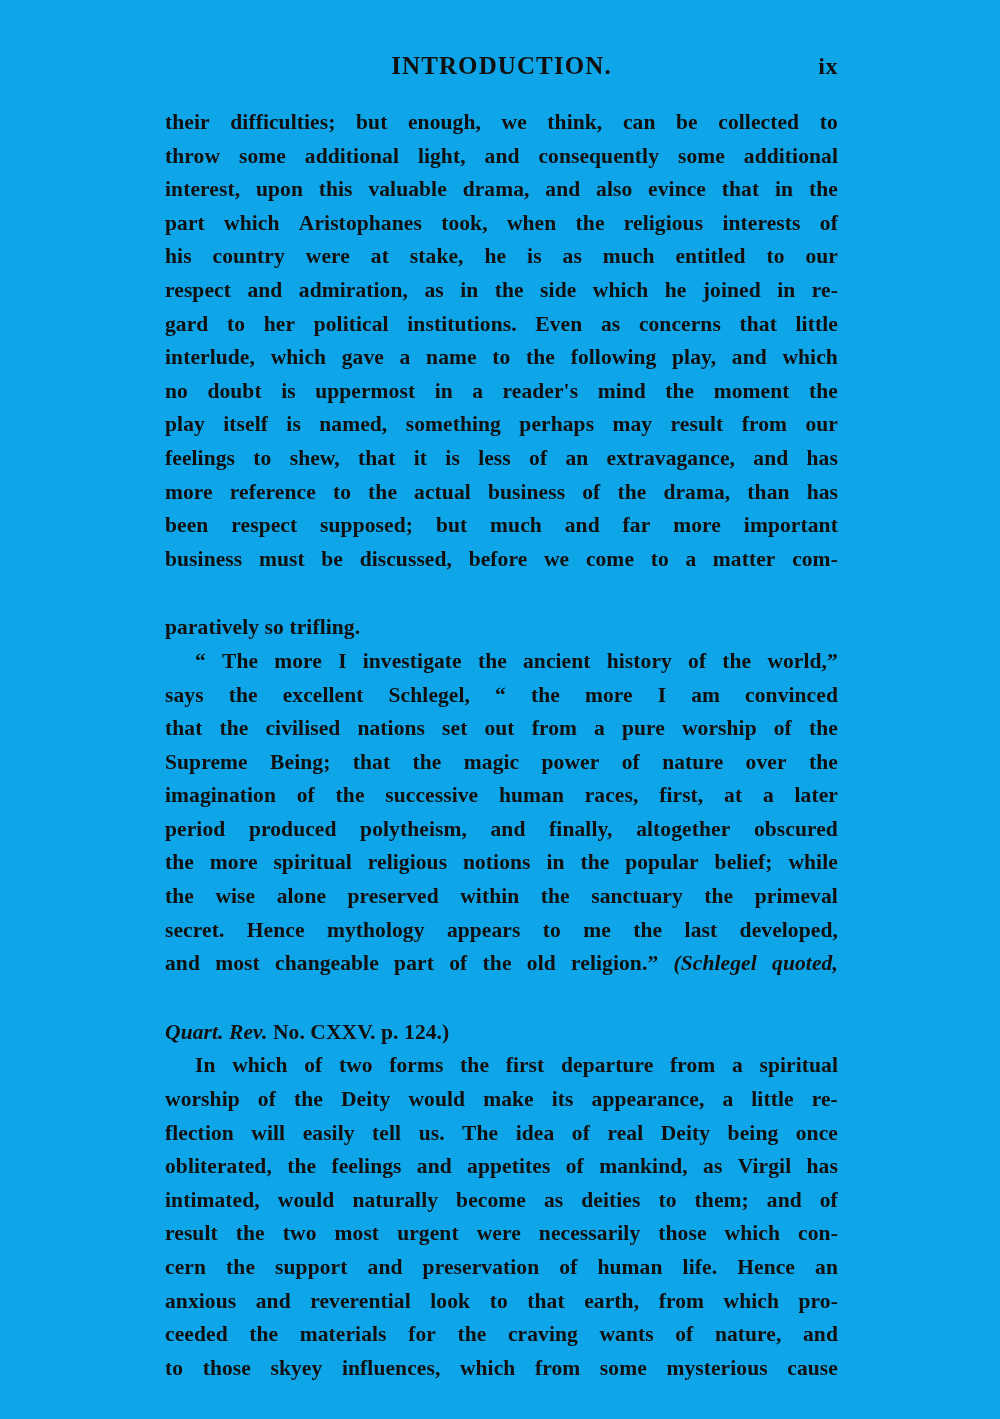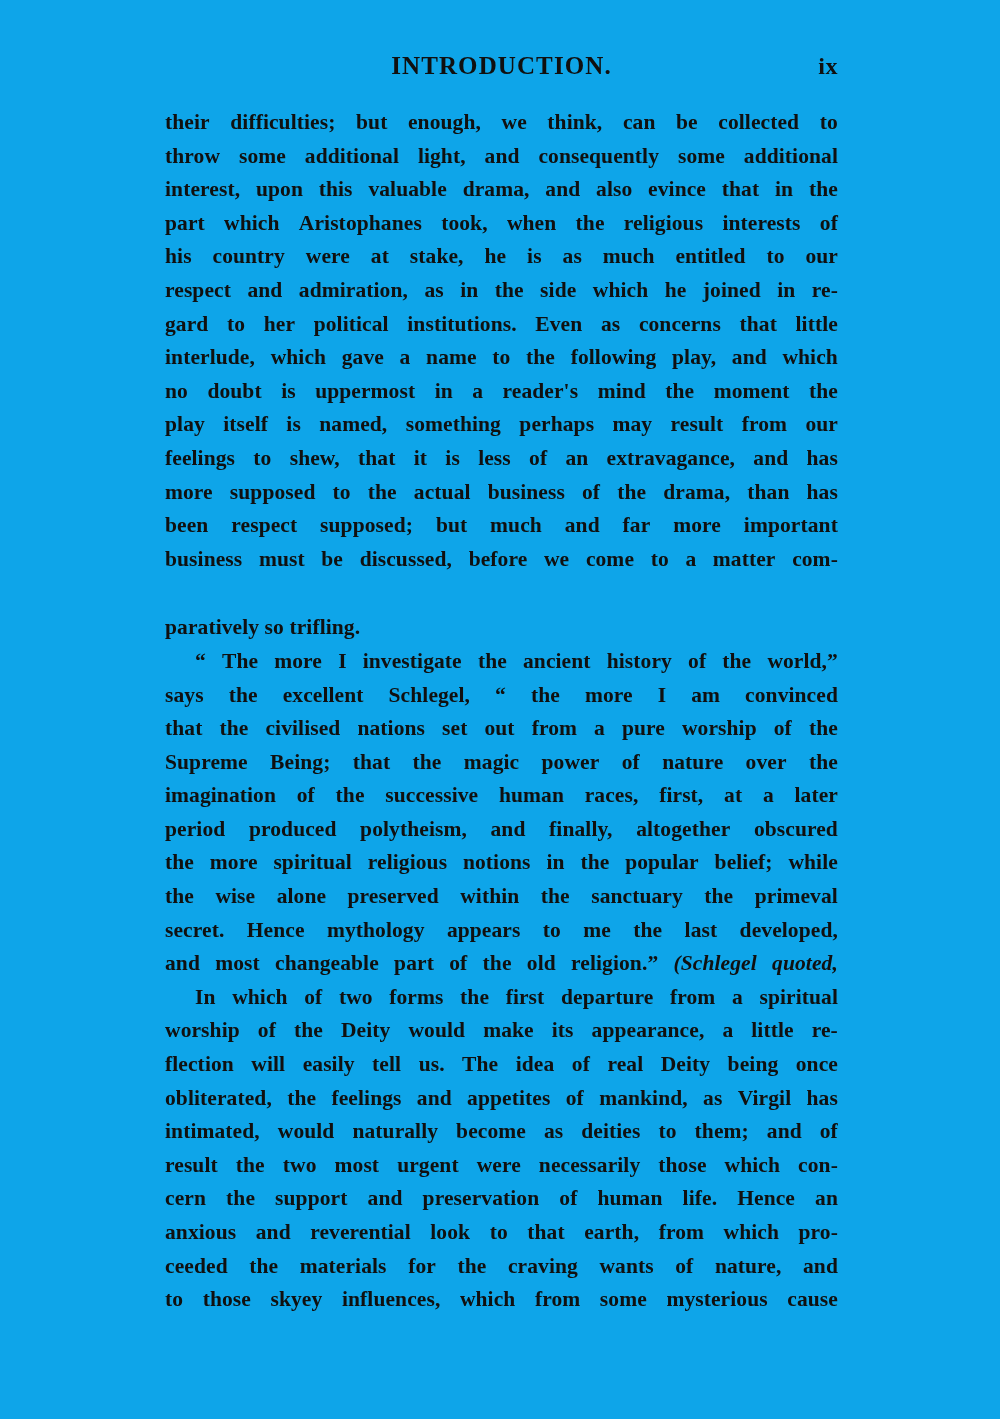--- a/index.html
+++ b/index.html
@@ -92,37 +92,38 @@
       <div class="line just"><span>throw</span><span>some</span><span>additional</span><span>light,</span><span>and</span><span>consequently</span><span>some</span><span>additional</span></div>
       <div class="line just"><span>interest,</span><span>upon</span><span>this</span><span>valuable</span><span>drama,</span><span>and</span><span>also</span><span>evince</span><span>that</span><span>in</span><span>the</span></div>
       <div class="line just"><span>part</span><span>which</span><span>Aristophanes</span><span>took,</span><span>when</span><span>the</span><span>religious</span><span>interests</span><span>of</span></div>
       <div class="line just"><span>his</span><span>country</span><span>were</span><span>at</span><span>stake,</span><span>he</span><span>is</span><span>as</span><span>much</span><span>entitled</span><span>to</span><span>our</span></div>
       <div class="line just"><span>respect</span><span>and</span><span>admiration,</span><span>as</span><span>in</span><span>the</span><span>side</span><span>which</span><span>he</span><span>joined</span><span>in</span><span>re-</span></div>
       <div class="line just"><span>gard</span><span>to</span><span>her</span><span>political</span><span>institutions.</span><span>Even</span><span>as</span><span>concerns</span><span>that</span><span>little</span></div>
       <div class="line just"><span>interlude,</span><span>which</span><span>gave</span><span>a</span><span>name</span><span>to</span><span>the</span><span>following</span><span>play,</span><span>and</span><span>which</span></div>
       <div class="line just"><span>no</span><span>doubt</span><span>is</span><span>uppermost</span><span>in</span><span>a</span><span>reader's</span><span>mind</span><span>the</span><span>moment</span><span>the</span></div>
       <div class="line just"><span>play</span><span>itself</span><span>is</span><span>named,</span><span>something</span><span>perhaps</span><span>may</span><span>result</span><span>from</span><span>our</span></div>
       <div class="line just"><span>feelings</span><span>to</span><span>shew,</span><span>that</span><span>it</span><span>is</span><span>less</span><span>of</span><span>an</span><span>extravagance,</span><span>and</span><span>has</span></div>
-      <div class="line just"><span>more</span><span>supposed</span><span>to</span><span>the</span><span>actual</span><span>business</span><span>of</span><span>the</span><span>drama,</span><span>than</span><span>has</span></div>
+      <div class="line just"><span>more</span><span>reference</span><span>to</span><span>the</span><span>actual</span><span>business</span><span>of</span><span>the</span><span>drama,</span><span>than</span><span>has</span></div>
       <div class="line just"><span>been</span><span>respect</span><span>supposed;</span><span>but</span><span>much</span><span>and</span><span>far</span><span>more</span><span>important</span></div>
       <div class="line just"><span>business</span><span>must</span><span>be</span><span>discussed,</span><span>before</span><span>we</span><span>come</span><span>to</span><span>a</span><span>matter</span><span>com-</span></div>
       <div class="line last">paratively so trifling.</div>
     </div>
 
     <div>
       <div class="line just indented"><span><span class="indent"></span><span>“</span></span><span>The</span><span>more</span><span>I</span><span>investigate</span><span>the</span><span>ancient</span><span>history</span><span>of</span><span>the</span><span>world,”</span></div>
       <div class="line just"><span>says</span><span>the</span><span>excellent</span><span>Schlegel,</span><span>“</span><span>the</span><span>more</span><span>I</span><span>am</span><span>convinced</span></div>
       <div class="line just"><span>that</span><span>the</span><span>civilised</span><span>nations</span><span>set</span><span>out</span><span>from</span><span>a</span><span>pure</span><span>worship</span><span>of</span><span>the</span></div>
       <div class="line just"><span>Supreme</span><span>Being;</span><span>that</span><span>the</span><span>magic</span><span>power</span><span>of</span><span>nature</span><span>over</span><span>the</span></div>
       <div class="line just"><span>imagination</span><span>of</span><span>the</span><span>successive</span><span>human</span><span>races,</span><span>first,</span><span>at</span><span>a</span><span>later</span></div>
       <div class="line just"><span>period</span><span>produced</span><span>polytheism,</span><span>and</span><span>finally,</span><span>altogether</span><span>obscured</span></div>
       <div class="line just"><span>the</span><span>more</span><span>spiritual</span><span>religious</span><span>notions</span><span>in</span><span>the</span><span>popular</span><span>belief;</span><span>while</span></div>
       <div class="line just"><span>the</span><span>wise</span><span>alone</span><span>preserved</span><span>within</span><span>the</span><span>sanctuary</span><span>the</span><span>primeval</span></div>
       <div class="line just"><span>secret.</span><span>Hence</span><span>mythology</span><span>appears</span><span>to</span><span>me</span><span>the</span><span>last</span><span>developed,</span></div>
       <div class="line just"><span>and</span><span>most</span><span>changeable</span><span>part</span><span>of</span><span>the</span><span>old</span><span>religion.”</span><span class="ital">(Schlegel</span><span class="ital">quoted,</span></div>
+      <div class="line last"><span class="ital">Quart. Rev.</span><span> </span><span>No. CXXV. p. 124.)</span></div>
     </div>
 
     <div>
       <div class="line just"><span><span class="indent"></span><span>In</span></span><span>which</span><span>of</span><span>two</span><span>forms</span><span>the</span><span>first</span><span>departure</span><span>from</span><span>a</span><span>spiritual</span></div>
       <div class="line just"><span>worship</span><span>of</span><span>the</span><span>Deity</span><span>would</span><span>make</span><span>its</span><span>appearance,</span><span>a</span><span>little</span><span>re-</span></div>
       <div class="line just"><span>flection</span><span>will</span><span>easily</span><span>tell</span><span>us.</span><span>The</span><span>idea</span><span>of</span><span>real</span><span>Deity</span><span>being</span><span>once</span></div>
       <div class="line just"><span>obliterated,</span><span>the</span><span>feelings</span><span>and</span><span>appetites</span><span>of</span><span>mankind,</span><span>as</span><span>Virgil</span><span>has</span></div>
       <div class="line just"><span>intimated,</span><span>would</span><span>naturally</span><span>become</span><span>as</span><span>deities</span><span>to</span><span>them;</span><span>and</span><span>of</span></div>
       <div class="line just"><span>result</span><span>the</span><span>two</span><span>most</span><span>urgent</span><span>were</span><span>necessarily</span><span>those</span><span>which</span><span>con-</span></div>
       <div class="line just"><span>cern</span><span>the</span><span>support</span><span>and</span><span>preservation</span><span>of</span><span>human</span><span>life.</span><span>Hence</span><span>an</span></div>

